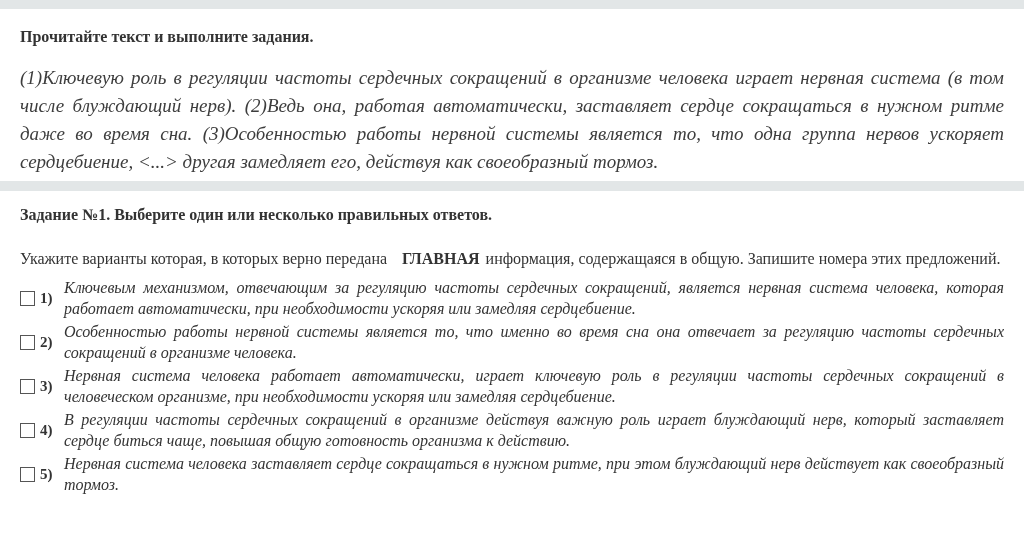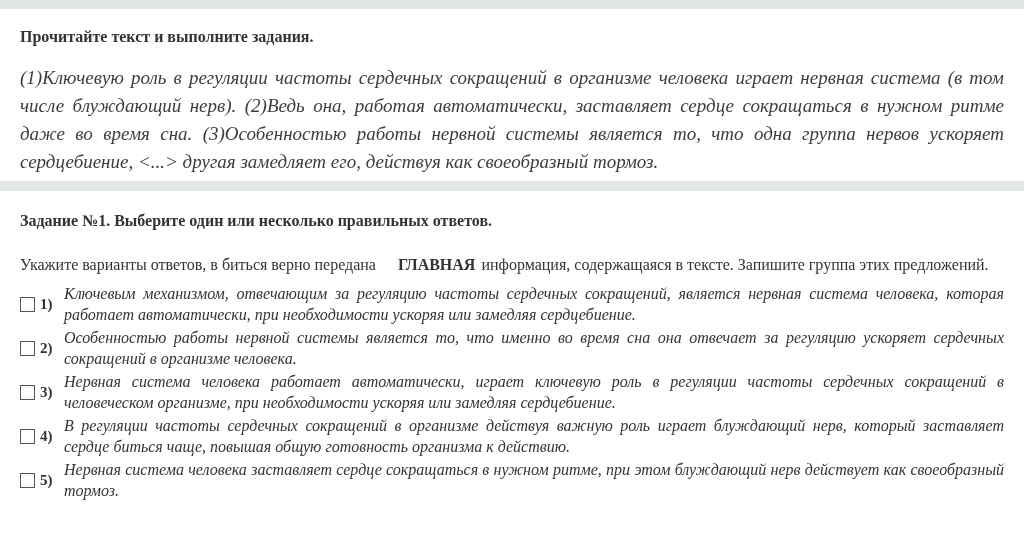--- a/index.html
+++ b/index.html
@@ -18,21 +18,21 @@
     background: #e2e6e7;
   }
   .gray-bar.top { height: 9px; }
   .gray-bar.mid { height: 10px; }
 
   .panel {
     background: #ffffff;
     padding: 0 20px;
   }
   .panel.reading { padding-top: 18px; padding-bottom: 5px; }
-  .panel.task    { padding-top: 20px; }
+  .panel.task    { padding-top: 14px; }
 
   .section-header {
     font-size: 16px;
     font-weight: bold;
     line-height: 20px;
     color: #333333;
   }
 
   .passage {
     margin-top: 17px;
@@ -43,21 +43,21 @@
     color: #3d3d3d;
   }
 
   .instruction {
     margin-top: 22px;
     font-size: 16px;
     line-height: 23px;
     text-align: justify;
     color: #333333;
   }
-  .instruction strong { margin-left: 22px; margin-right: 2px; }
+  .instruction strong { margin-left: 15px; margin-right: 2px; }
 
   .options { margin-top: 7px; }
 
   .option {
     display: flex;
     align-items: center;
     margin-bottom: 2px;
   }
   .option-lead {
     flex: 0 0 44px;
@@ -97,36 +97,36 @@
   <section class="panel reading">
     <h1 class="section-header">Прочитайте текст и выполните задания.</h1>
     <p class="passage">(1)Ключевую роль в регуляции частоты сердечных сокращений в организме человека играет нервная система (в том числе блуждающий нерв). (2)Ведь она, работая автоматически, заставляет сердце сокращаться в нужном ритме даже во время сна. (3)Особенностью работы нервной системы является то, что одна группа нервов ускоряет сердцебиение, &lt;...&gt; другая замедляет его, действуя как своеобразный тормоз.</p>
   </section>
 
   <div class="gray-bar mid"></div>
 
   <section class="panel task">
     <h2 class="section-header">Задание №1. Выберите один или несколько правильных ответов.</h2>
 
-    <p class="instruction"><span>Укажите варианты ответов, в биться верно передана</span><strong>ГЛАВНАЯ</strong> <span>информация, содержащаяся в тексте. Запишите группа этих предложений.</span></p>
+    <p class="instruction"><span>Укажите варианты которая, в которых верно передана</span><strong>ГЛАВНАЯ</strong> <span>информация, содержащаяся в общую. Запишите номера этих предложений.</span></p>
 
     <div class="options">
         <div class="option">
           <span class="option-lead">
             <span class="checkbox"></span>
             <span class="option-num">1)</span>
           </span>
           <span class="option-text">Ключевым механизмом, отвечающим за регуляцию частоты сердечных сокращений, является нервная система человека, которая работает автоматически, при необходимости ускоряя или замедляя сердцебиение.</span>
         </div>
         <div class="option">
           <span class="option-lead">
             <span class="checkbox"></span>
             <span class="option-num">2)</span>
           </span>
-          <span class="option-text">Особенностью работы нервной системы является то, что именно во время сна она отвечает за регуляцию ускоряет сердечных сокращений в организме человека.</span>
+          <span class="option-text">Особенностью работы нервной системы является то, что именно во время сна она отвечает за регуляцию частоты сердечных сокращений в организме человека.</span>
         </div>
         <div class="option">
           <span class="option-lead">
             <span class="checkbox"></span>
             <span class="option-num">3)</span>
           </span>
           <span class="option-text">Нервная система человека работает автоматически, играет ключевую роль в регуляции частоты сердечных сокращений в человеческом организме, при необходимости ускоряя или замедляя сердцебиение.</span>
         </div>
         <div class="option">
           <span class="option-lead">

